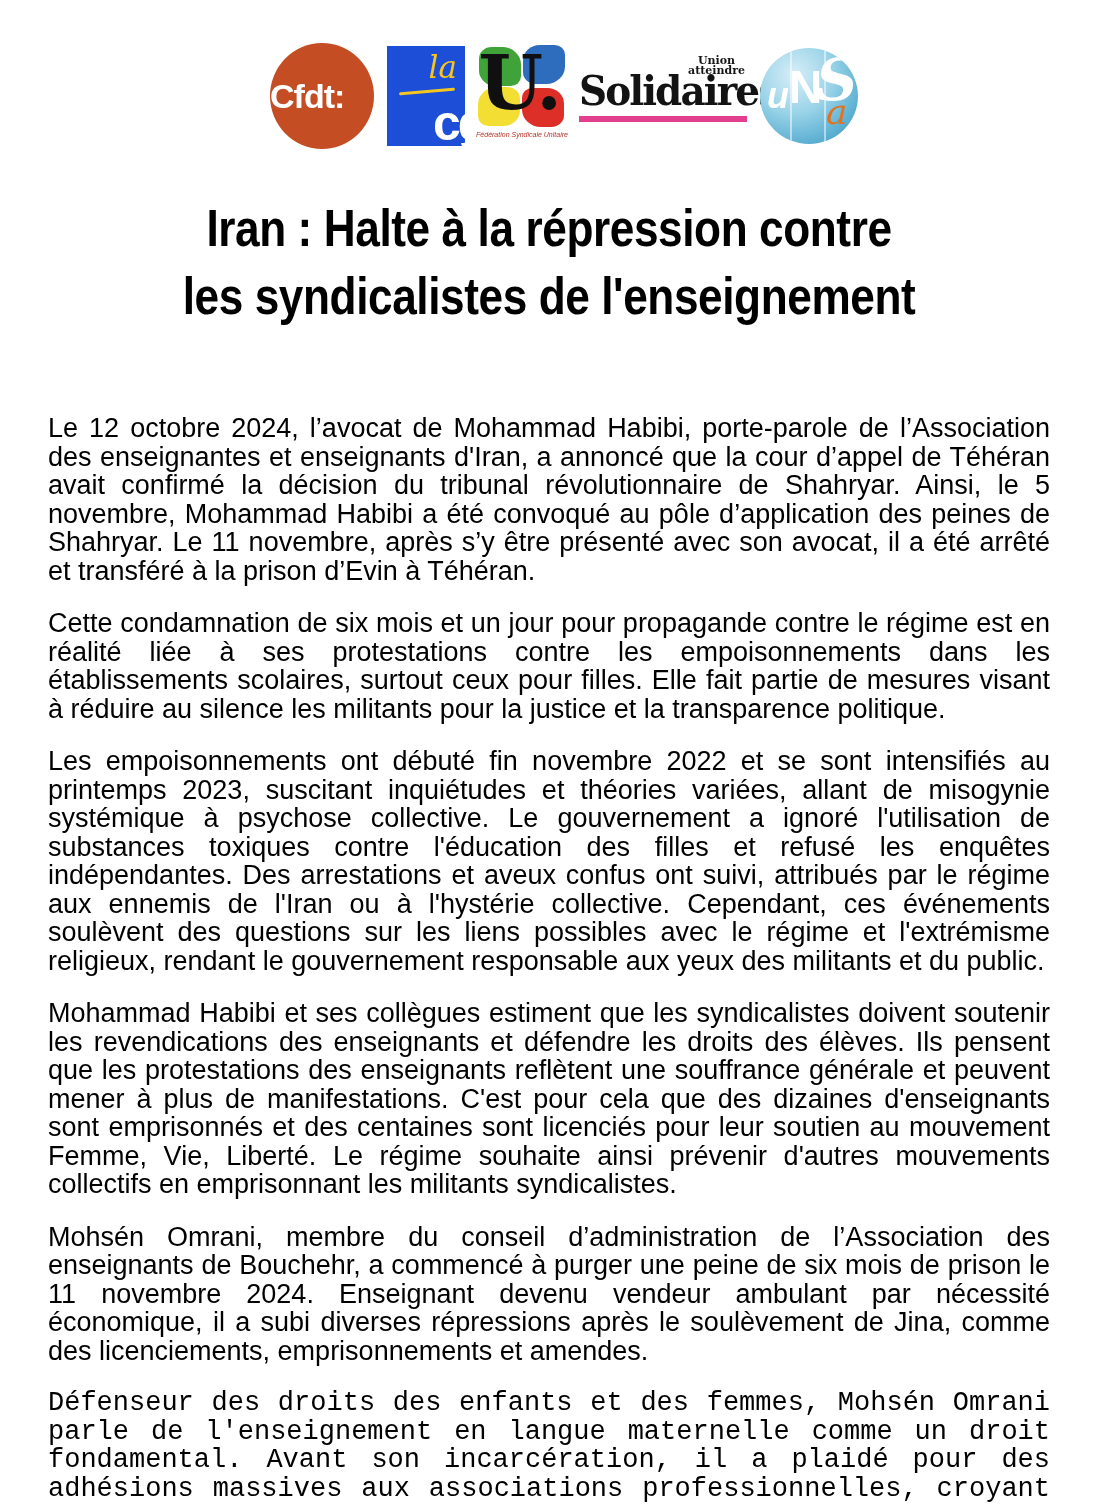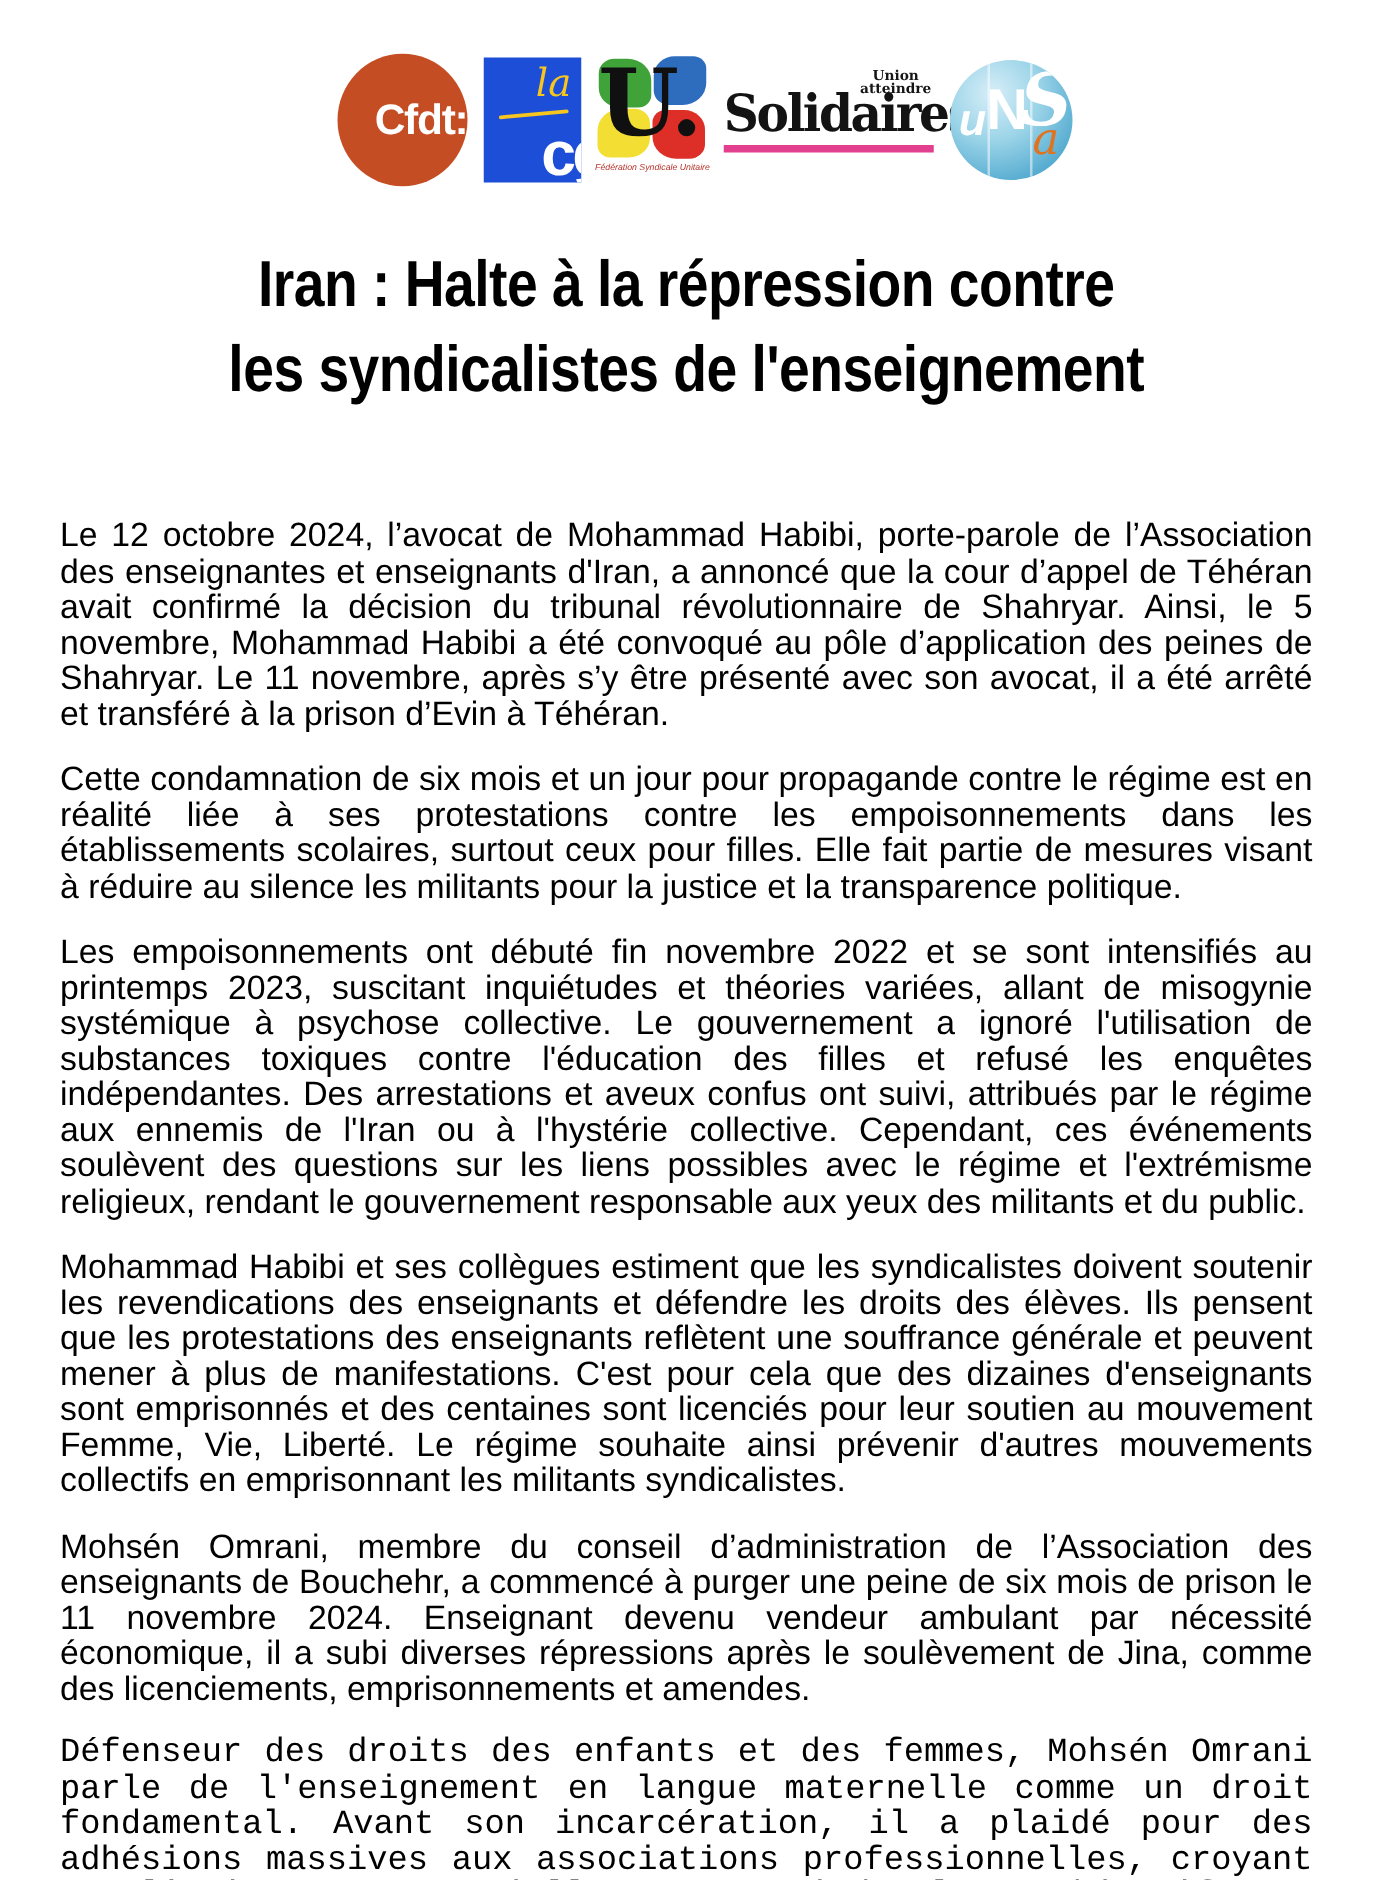--- a/index.html
+++ b/index.html
@@ -20,21 +20,21 @@
     padding-top: 40px;
     height: 112px;
     margin-left: 30px;
   }
 
   
   .cfdt {
     width: 104px; height: 106px;
     background: #c44d24;
     border-radius: 50%;
-    display: flex; align-items: center; justify-content: flex-end;
+    display: flex; align-items: center; justify-content: flex-start;
     flex: 0 0 auto;
   }
   .cfdt .cfdt-label {
     color: #fff; font-weight: bold; font-size: 34px; letter-spacing: -1px;
   }
 
   
   .cgt {
     width: 78px; height: 100px;
     background: #1d4ed8;

